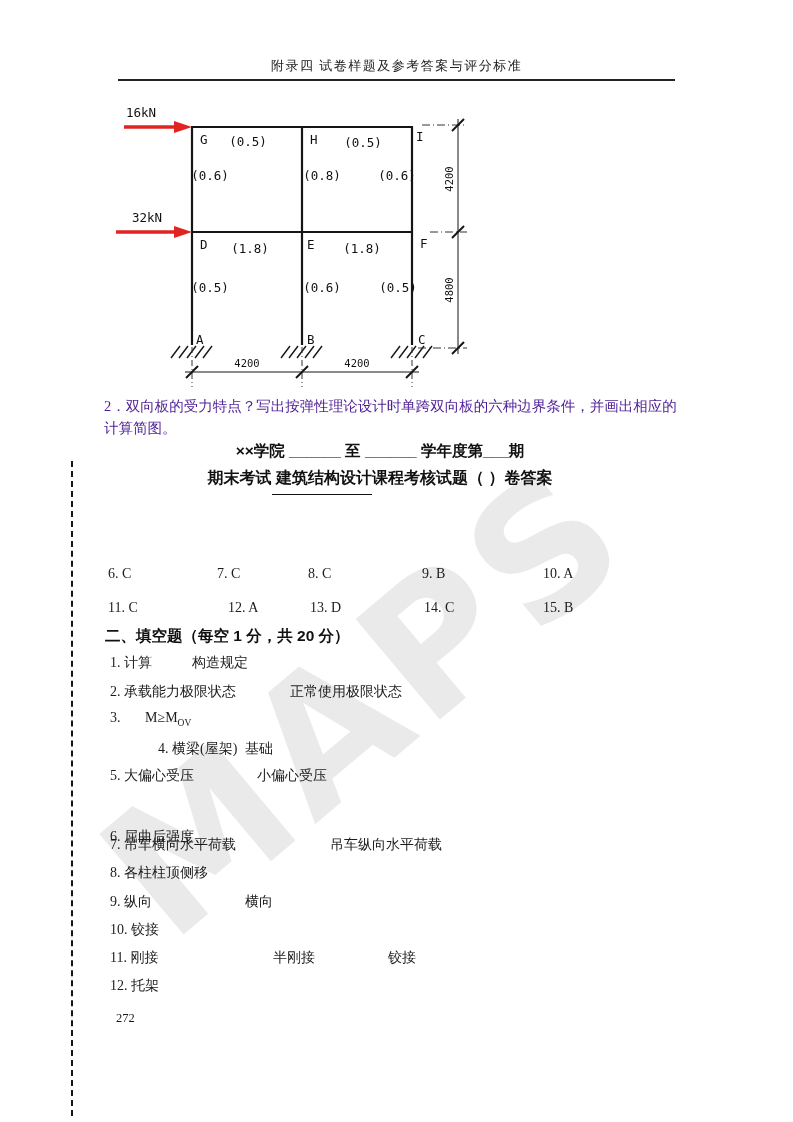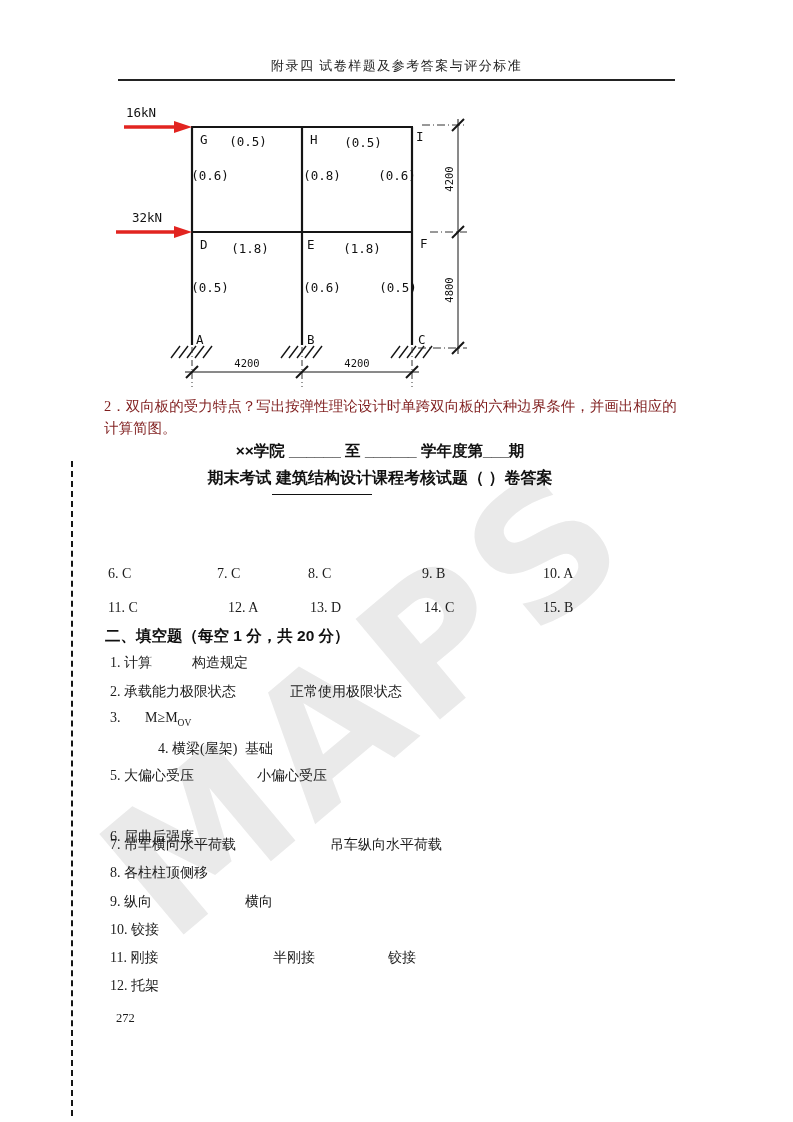--- a/index.html
+++ b/index.html
@@ -9,21 +9,21 @@
   
   .watermark{position:absolute;left:-15px;top:420px;width:760px;height:560px;
              display:flex;align-items:center;justify-content:center;
              transform:rotate(-40deg);pointer-events:none;
              font-family:"DejaVu Sans",sans-serif;font-weight:bold;
              font-size:180px;letter-spacing:8px;color:#d9d9d9;opacity:.55;}
   
   .hdr{top:57px;left:0;width:100%;text-align:center;font-size:13px;letter-spacing:1.5px;color:#222;}
   .hdr-rule{top:79px;left:118px;width:557px;border-top:2px solid #232323;height:0;}
   
-  .q2{left:104px;top:396px;width:592px;font-size:14.5px;line-height:21.5px;color:#7f1d1d;}
+  .q2{left:104px;top:396px;width:592px;font-size:14.5px;line-height:21.5px;color:#4c1d95;}
   
   .title1{top:441px;left:80px;width:600px;text-align:center;font-weight:bold;font-size:15.5px;
           font-family:"Liberation Sans","DejaVu Sans",sans-serif;color:#111;}
   .title2{top:468px;left:80px;width:600px;text-align:center;font-weight:bold;font-size:16px;
           font-family:"Liberation Sans","DejaVu Sans",sans-serif;color:#111;}
   .u{border-bottom:1.6px solid #111;padding-bottom:8px;}
   
   .sec{left:105px;font-weight:bold;font-size:15.5px;font-family:"Liberation Sans","DejaVu Sans",sans-serif;color:#111;}
   
   .ansrow{left:0;width:100%;height:20px;font-size:14px;}

